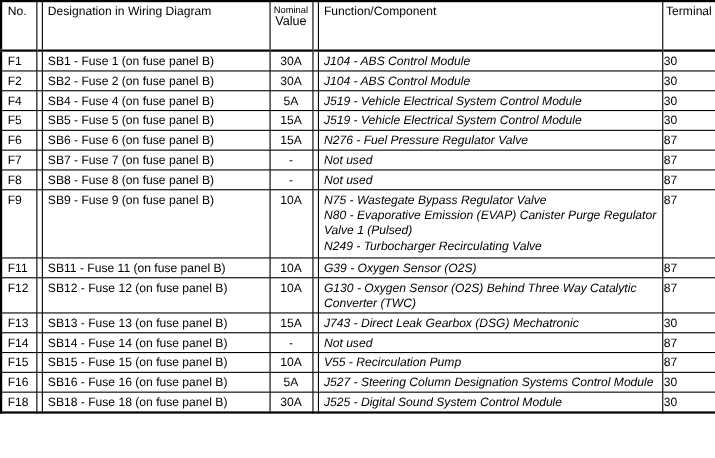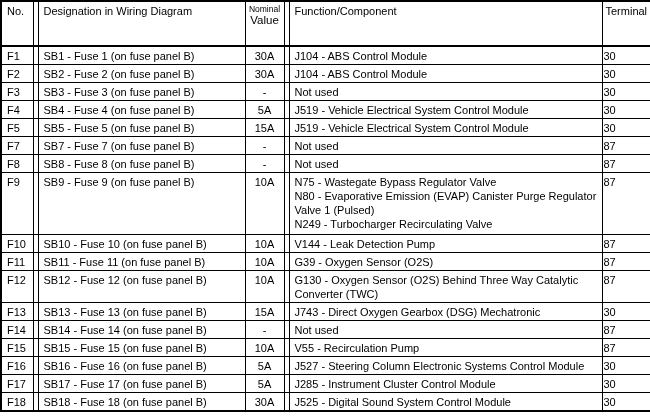--- a/index.html
+++ b/index.html
@@ -54,21 +54,21 @@
     display: block;
     font-size: 8.5px;
     line-height: 10px;
   }
   .nom-big {
     display: block;
     font-size: 11.5px;
     line-height: 13px;
   }
   .hdr .c-ter { text-align: left !important; padding-left: 3px !important; }
-  .fn-line { white-space: normal; }
+  .fn-line { white-space: normal; font-style: italic; }
 </style>
 </head>
 <body>
 
 <div class="page">
   <table class="fuse-table">
     <colgroup>
       <col style="width:32px">
         <col style="width:5px">
         <col style="width:207px">
@@ -108,31 +108,20 @@
         <td class="sp"></td>
         <td class="c-des">SB2 - Fuse 2 (on fuse panel B)</td>
         <td class="c-nom">30A</td>
         <td class="sp"></td>
         <td class="c-fun">
             <div class="fn-line">J104 - ABS Control Module</div>
           </td>
         <td class="c-ter">30</td>
       </tr>
 
-      <tr class="r">
-        <td class="c-no">F3</td>
-        <td class="sp"></td>
-        <td class="c-des">SB3 - Fuse 3 (on fuse panel B)</td>
-        <td class="c-nom">-</td>
-        <td class="sp"></td>
-        <td class="c-fun">
-            <div class="fn-line">Not used</div>
-          </td>
-        <td class="c-ter">30</td>
-      </tr>
 
       <tr class="r">
         <td class="c-no">F4</td>
         <td class="sp"></td>
         <td class="c-des">SB4 - Fuse 4 (on fuse panel B)</td>
         <td class="c-nom">5A</td>
         <td class="sp"></td>
         <td class="c-fun">
             <div class="fn-line">J519 - Vehicle Electrical System Control Module</div>
           </td>
@@ -144,20 +133,31 @@
         <td class="sp"></td>
         <td class="c-des">SB5 - Fuse 5 (on fuse panel B)</td>
         <td class="c-nom">15A</td>
         <td class="sp"></td>
         <td class="c-fun">
             <div class="fn-line">J519 - Vehicle Electrical System Control Module</div>
           </td>
         <td class="c-ter">30</td>
       </tr>
 
+      <tr class="r">
+        <td class="c-no">F6</td>
+        <td class="sp"></td>
+        <td class="c-des">SB6 - Fuse 6 (on fuse panel B)</td>
+        <td class="c-nom">15A</td>
+        <td class="sp"></td>
+        <td class="c-fun">
+            <div class="fn-line">N276 - Fuel Pressure Regulator Valve</div>
+          </td>
+        <td class="c-ter">87</td>
+      </tr>
 
       <tr class="r">
         <td class="c-no">F7</td>
         <td class="sp"></td>
         <td class="c-des">SB7 - Fuse 7 (on fuse panel B)</td>
         <td class="c-nom">-</td>
         <td class="sp"></td>
         <td class="c-fun">
             <div class="fn-line">Not used</div>
           </td>
@@ -183,31 +183,20 @@
         <td class="c-nom">10A</td>
         <td class="sp"></td>
         <td class="c-fun">
           <div class="fn-line">N75 - Wastegate Bypass Regulator Valve</div>
           <div class="fn-line">N80 - Evaporative Emission (EVAP) Canister Purge Regulator Valve 1 (Pulsed)</div>
           <div class="fn-line">N249 - Turbocharger Recirculating Valve</div>
         </td>
         <td class="c-ter">87</td>
       </tr>
 
-      <tr class="r">
-        <td class="c-no">F10</td>
-        <td class="sp"></td>
-        <td class="c-des">SB10 - Fuse 10 (on fuse panel B)</td>
-        <td class="c-nom">10A</td>
-        <td class="sp"></td>
-        <td class="c-fun">
-            <div class="fn-line">V144 - Leak Detection Pump</div>
-          </td>
-        <td class="c-ter">87</td>
-      </tr>
 
       <tr class="r">
         <td class="c-no">F11</td>
         <td class="sp"></td>
         <td class="c-des">SB11 - Fuse 11 (on fuse panel B)</td>
         <td class="c-nom">10A</td>
         <td class="sp"></td>
         <td class="c-fun">
             <div class="fn-line">G39 - Oxygen Sensor (O2S)</div>
           </td>
@@ -226,21 +215,21 @@
         <td class="c-ter">87</td>
       </tr>
 
       <tr class="r">
         <td class="c-no">F13</td>
         <td class="sp"></td>
         <td class="c-des">SB13 - Fuse 13 (on fuse panel B)</td>
         <td class="c-nom">15A</td>
         <td class="sp"></td>
         <td class="c-fun">
-            <div class="fn-line">J743 - Direct Oxygen Gearbox (DSG) Mechatronic</div>
+            <div class="fn-line">J743 - Direct Leak Gearbox (DSG) Mechatronic</div>
           </td>
         <td class="c-ter">30</td>
       </tr>
 
       <tr class="r">
         <td class="c-no">F14</td>
         <td class="sp"></td>
         <td class="c-des">SB14 - Fuse 14 (on fuse panel B)</td>
         <td class="c-nom">-</td>
         <td class="sp"></td>
@@ -262,36 +251,25 @@
         <td class="c-ter">87</td>
       </tr>
 
       <tr class="r">
         <td class="c-no">F16</td>
         <td class="sp"></td>
         <td class="c-des">SB16 - Fuse 16 (on fuse panel B)</td>
         <td class="c-nom">5A</td>
         <td class="sp"></td>
         <td class="c-fun">
-            <div class="fn-line">J527 - Steering Column Electronic Systems Control Module</div>
-          </td>
-        <td class="c-ter">30</td>
-      </tr>
-
-      <tr class="r">
-        <td class="c-no">F17</td>
-        <td class="sp"></td>
-        <td class="c-des">SB17 - Fuse 17 (on fuse panel B)</td>
-        <td class="c-nom">5A</td>
-        <td class="sp"></td>
-        <td class="c-fun">
-            <div class="fn-line">J285 - Instrument Cluster Control Module</div>
-          </td>
-        <td class="c-ter">30</td>
-      </tr>
+            <div class="fn-line">J527 - Steering Column Designation Systems Control Module</div>
+          </td>
+        <td class="c-ter">30</td>
+      </tr>
+
 
       <tr class="r">
         <td class="c-no">F18</td>
         <td class="sp"></td>
         <td class="c-des">SB18 - Fuse 18 (on fuse panel B)</td>
         <td class="c-nom">30A</td>
         <td class="sp"></td>
         <td class="c-fun">
             <div class="fn-line">J525 - Digital Sound System Control Module</div>
           </td>

